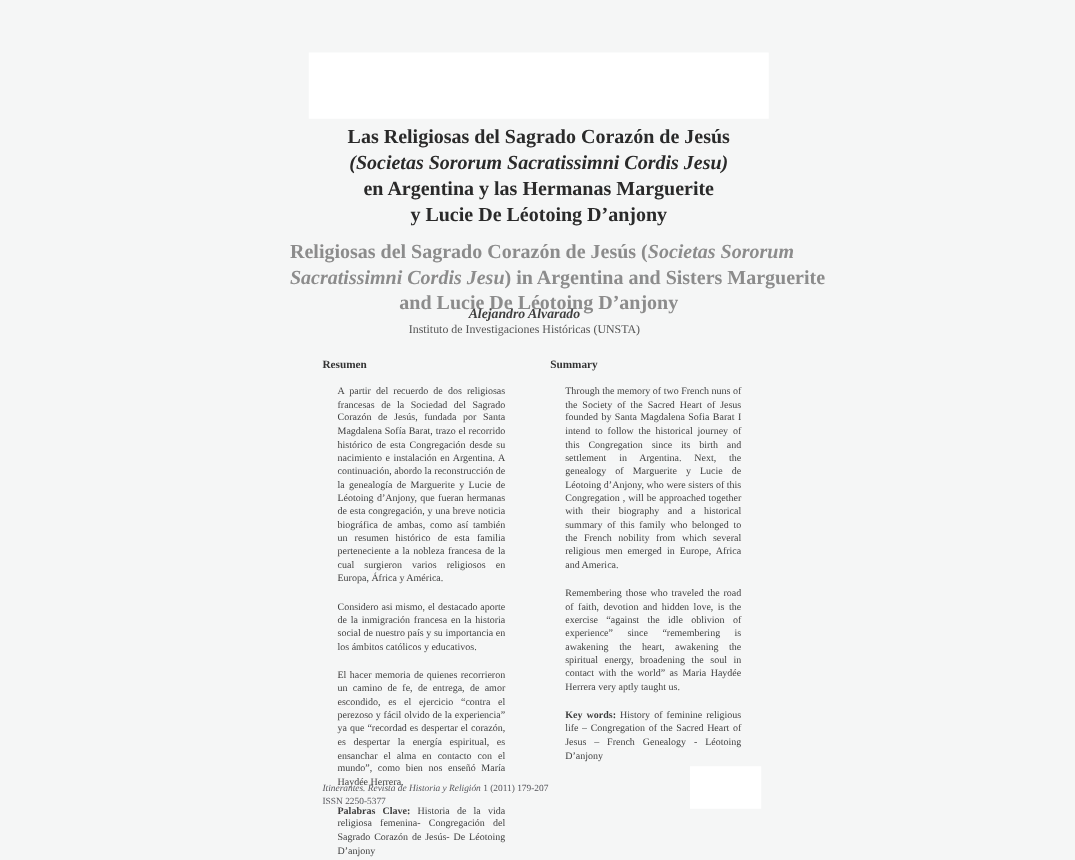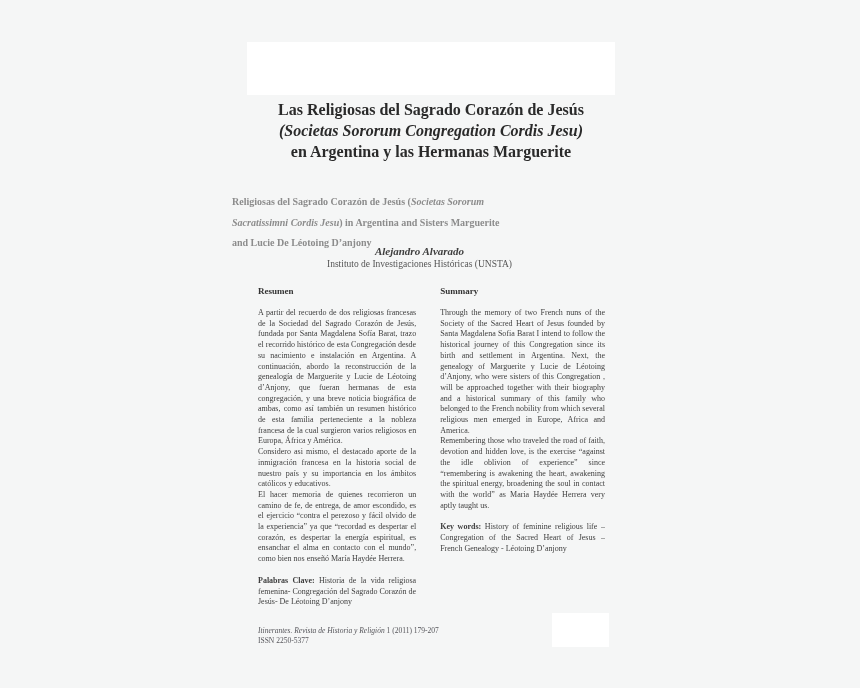--- a/index.html
+++ b/index.html
@@ -19,22 +19,22 @@
     position: absolute; left: 247px; top: 99px; width: 368px;
     text-align: center; color: #2a2a2a;
     font-weight: bold; font-size: 16px; line-height: 21px;
   }
   .title-line { white-space: nowrap; }
   .i { font-style: italic; }
   .b { font-weight: bold; }
 
   .subtitle-block {
     position: absolute; left: 232px; top: 192px; width: 398px;
-    color: #8c8c8c;
-    font-weight: bold; font-size: 10px; line-height: 20.5px;
+    text-align: center; color: #8c8c8c;
+    font-weight: bold; font-size: 16px; line-height: 20.5px;
   }
   .subtitle-line { white-space: nowrap; }
 
   .author-block {
     position: absolute; left: 247px; top: 244px; width: 345px;
     text-align: center;
   }
   .author-name {
     font-size: 11px; font-weight: bold; font-style: italic;
     color: #3f3f3f; line-height: 14px;
@@ -48,21 +48,21 @@
     display: flex; gap: 24px;
     color: #3e3e3e;
   }
   .col-es { width: 166px; }
   .col-en { width: 173px; }
   .abs-heading {
     font-size: 9px; font-weight: bold; color: #333333;
     margin: 0 0 12px 0;
   }
   .abs-body p {
-    margin: 0;
+    margin: 12px;
     font-size: 8px; line-height: 10.7px;
     text-align: justify;
     hyphens: auto;
   }
   .keywords { margin-top: 11px !important; }
 
   .footer-block {
     position: absolute; left: 258px; top: 626px;
     font-size: 7.5px; line-height: 10px; color: #55555a;
   }
@@ -71,22 +71,23 @@
 </style>
 </head>
 <body>
 
 <div class="page" data-name="paper-page">
 
   <div class="redact-box masthead-box" data-name="masthead-redaction-box"></div>
 
   <div class="title-block" data-name="article-title">
     <div class="title-line" data-name="title-line-1">Las Religiosas del Sagrado Corazón de Jesús</div>
-    <div class="title-line i" data-name="title-line-2">(Societas Sororum Congregation Cordis Jesu)</div>
+    <div class="title-line i" data-name="title-line-2">(Societas Sororum Sacratissimni Cordis Jesu)</div>
     <div class="title-line" data-name="title-line-3">en Argentina y las Hermanas Marguerite</div>
+    <div class="title-line" data-name="title-line-4">y Lucie De Léotoing D’anjony</div>
   </div>
 
   <div class="subtitle-block" data-name="article-subtitle">
     <div class="subtitle-line" data-name="subtitle-line-1"><span>Religiosas del Sagrado Corazón de Jesús (</span><span class="i">Societas Sororum</span></div>
     <div class="subtitle-line" data-name="subtitle-line-2"><span class="i">Sacratissimni Cordis Jesu</span><span>) in Argentina and Sisters Marguerite</span></div>
     <div class="subtitle-line" data-name="subtitle-line-3">and Lucie De Léotoing D’anjony</div>
   </div>
 
   <div class="author-block" data-name="author-block">
     <div class="author-name" data-name="author-name">Alejandro Alvarado</div>

